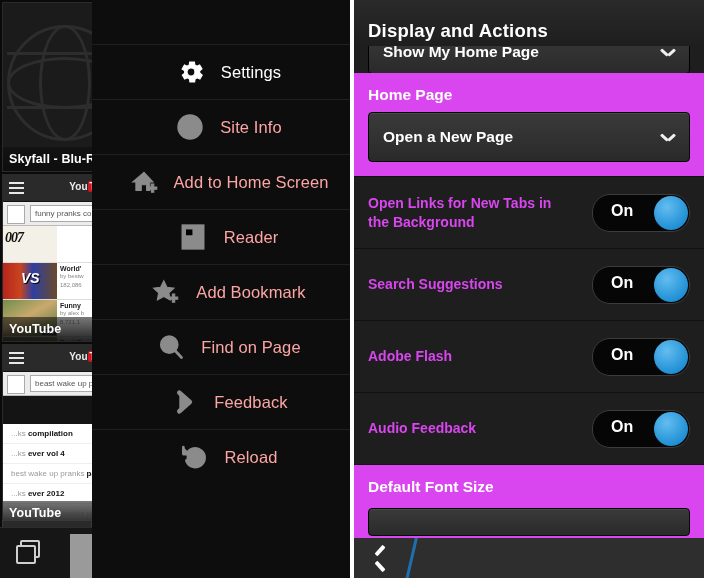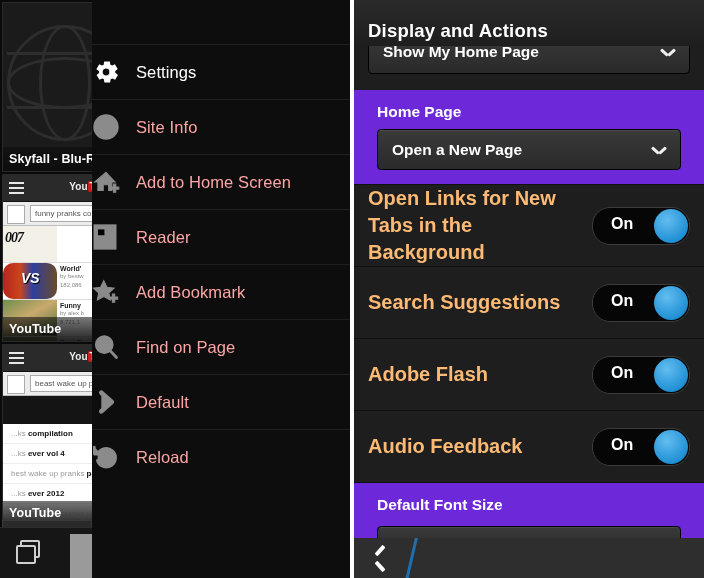--- a/index.html
+++ b/index.html
@@ -42,21 +42,21 @@
   .vid{display:flex;height:36px;border-bottom:1px solid #ddd;overflow:hidden;}
   .vthumb{width:54px;flex:0 0 54px;position:relative;overflow:hidden;}
   .vmeta{flex:1;padding:2px 0 0 3px;overflow:hidden;}
   .vmeta .t{font-size:7px;font-weight:bold;color:#222;white-space:nowrap;}
   .vmeta .s{font-size:6px;color:#888;white-space:nowrap;line-height:1.5;}
   .vdur{position:absolute;right:1px;bottom:1px;background:rgba(0,0,0,.75);color:#fff;font-size:5px;padding:0 2px;}
 
   .th007{background:#f3f0e8;}
   .th007 .n{position:absolute;left:2px;top:4px;font-size:14px;font-weight:bold;font-style:italic;
             color:#111;font-family:"Liberation Serif",serif;letter-spacing:-1px;}
-  .thvs{background:linear-gradient(90deg,#b8241c 0%,#c8451e 32%,#2e3fa0 55%,#6a4a2a 100%);border-radius:10px;}
+  .thvs{background:linear-gradient(90deg,#b8241c 0%,#c8451e 32%,#2e3fa0 55%,#6a4a2a 100%);}
   .thvs .n{position:absolute;left:18px;top:7px;font-size:14px;font-weight:bold;font-style:italic;color:#fff;
            text-shadow:1px 1px 0 #000;}
   .thshop{background:linear-gradient(150deg,#6f8f4c 0%,#caa96d 45%,#4b6f3f 100%);}
   .thgrn{background:linear-gradient(160deg,#5d7d43 0%,#b9a06a 50%,#3f5d36 100%);}
 
   .sugg{background:#fff;margin-top:28px;}
   .sugg div{font-size:8px;color:#333;padding:5px 5px 5px 8px;border-bottom:1px solid #eee;white-space:nowrap;}
   .sugg div b{color:#111;}
   .sugg .dim{color:#9a9a9a;}
   .sugg .faded{opacity:.35;}
@@ -66,56 +66,56 @@
   .copyicon{position:absolute;left:16px;top:12px;width:22px;height:22px;}
   .copyicon span{position:absolute;border:2px solid #cfcfcf;border-radius:2px;}
   .copyicon .b1{left:4px;top:0;width:16px;height:14px;}
   .copyicon .b2{left:0;top:5px;width:16px;height:15px;background:#161616;}
   .scrollnub{position:absolute;left:70px;top:6px;width:22px;height:44px;background:#9a9a9a;}
   .topstrip{position:absolute;left:2px;bottom:50px;width:90px;height:8px;background:#2a2a2a;border:1px solid #3a3a3a;box-sizing:border-box;}
 
   
   .menu{position:absolute;left:92px;top:0;width:258px;height:578px;background:#0d0d0d;}
   .menu-top{height:44px;}
-  .mitem{display:flex;align-items:center;height:55px;border-top:1px solid #1f1f1f;padding-left:0;box-sizing:border-box;}
+  .mitem{display:flex;align-items:center;height:55px;border-top:1px solid #1f1f1f;padding-left:16px;box-sizing:border-box;justify-content:center;}
   .mitem .mico{width:44px;flex:0 0 44px;display:flex;align-items:center;justify-content:flex-start;}
   .mitem .mlbl{font-size:16.5px;color:#ffffff;letter-spacing:.1px;}
   .mitem.dim .mlbl{color:#fca5a5;}
   .mitem.dim svg{fill:#8b8b8b;stroke:#8b8b8b;}
   .mitem svg{fill:#ffffff;stroke:#ffffff;}
 
   
   .sep{width:4px;height:578px;background:#ffffff;flex:0 0 4px;}
 
   
   .right-pane{position:relative;width:350px;height:578px;background:#1e1e1e;overflow:hidden;}
   .rp-header{height:62px;background:linear-gradient(to bottom,#2a2a2a,#1a1a1a);
              display:flex;align-items:center;padding-left:14px;box-sizing:border-box;}
   .rp-title{color:#fff;font-size:18.5px;font-weight:bold;letter-spacing:.2px;}
 
   .rp-scroll{position:absolute;left:0;top:46px;right:0;bottom:40px;overflow:hidden;background:#1e1e1e;}
-  .grp{border-bottom:1px solid #111;background:#6d28d9;padding:0 23px 14px;box-sizing:border-box;}
+  .grp{border-bottom:1px solid #111;background:#d946ef;padding:0 14px 14px;box-sizing:border-box;}
   .glabel{color:#fff;font-size:15.5px;font-weight:bold;padding:13px 0 8px;}
 
-  .ddown{height:41px;background:linear-gradient(to bottom,#3a3a3a,#2a2a2a);border:1px solid #000;border-radius:4px;
+  .ddown{height:50px;background:linear-gradient(to bottom,#3a3a3a,#2a2a2a);border:1px solid #000;border-radius:4px;
          display:flex;align-items:center;justify-content:space-between;padding:0 14px;box-sizing:border-box;
          box-shadow:inset 0 1px 0 #4a4a4a;}
   .ddown .dtxt{color:#fff;font-size:15.5px;font-weight:bold;}
   .chev{width:14px;height:8px;position:relative;}
   .chev:before,.chev:after{content:"";position:absolute;top:0;width:9px;height:3px;background:#f0f0f0;border-radius:1px;}
   .chev:before{left:0;transform:rotate(42deg);transform-origin:left center;}
   .chev:after{right:0;transform:rotate(-42deg);transform-origin:right center;}
 
   
-  .cropdd{height:44px;overflow:hidden;margin:0 14px;}
+  .cropdd{height:27px;overflow:hidden;margin:0 14px;}
   .cropdd .ddown{height:44px;margin-top:-16px;}
 
   .row{display:flex;align-items:center;justify-content:space-between;border-bottom:1px solid #111;
        padding:0 14px;box-sizing:border-box;min-height:72px;background:#1e1e1e;}
-  .row .rlbl{color:#fdba74;font-size:20px;font-weight:bold;max-width:200px;line-height:1.35;}
+  .row .rlbl{color:#d946ef;font-size:14px;font-weight:bold;max-width:200px;line-height:1.35;}
   .toggle{width:96px;height:36px;border-radius:18px;background:#060606;border:1px solid #3c3c3c;
           position:relative;flex:0 0 96px;}
   .toggle .on{position:absolute;left:18px;top:7px;color:#fff;font-size:16px;font-weight:bold;}
   .toggle .knob{position:absolute;right:1px;top:1px;width:34px;height:34px;border-radius:50%;
                 background:radial-gradient(circle at 38% 32%,#63bdf0,#1f8fd4 72%,#1a7cb8);}
 
   .fontbox{height:26px;background:linear-gradient(to bottom,#3a3a3a,#2a2a2a);border:1px solid #000;
            border-radius:4px;box-shadow:inset 0 1px 0 #4a4a4a;margin-top:4px;}
 
   .rp-bottom{position:absolute;left:0;bottom:0;width:350px;height:40px;background:#2e2e2e;}
@@ -298,21 +298,21 @@
         </span>
         <span class="mlbl">Find on Page</span>
       </div>
 
       <div class="mitem dim">
         <span class="mico">
           <svg width="28" height="28" viewBox="0 0 24 24" fill="none" stroke-width="4">
             <path d="M8 4l9 8-9 8" stroke-linecap="round" stroke-linejoin="round"></path>
           </svg>
         </span>
-        <span class="mlbl">Default</span>
+        <span class="mlbl">Feedback</span>
       </div>
 
       <div class="mitem dim">
         <span class="mico">
           <svg width="28" height="28" viewBox="0 0 24 24" fill="none" stroke-width="2.3">
             <path d="M5 9.2A8 8 0 114.6 15" stroke-linecap="round"></path>
             <path d="M2 3.5v6h6" stroke-linecap="round" stroke-linejoin="round"></path>
           </svg>
         </span>
         <span class="mlbl">Reload</span>

